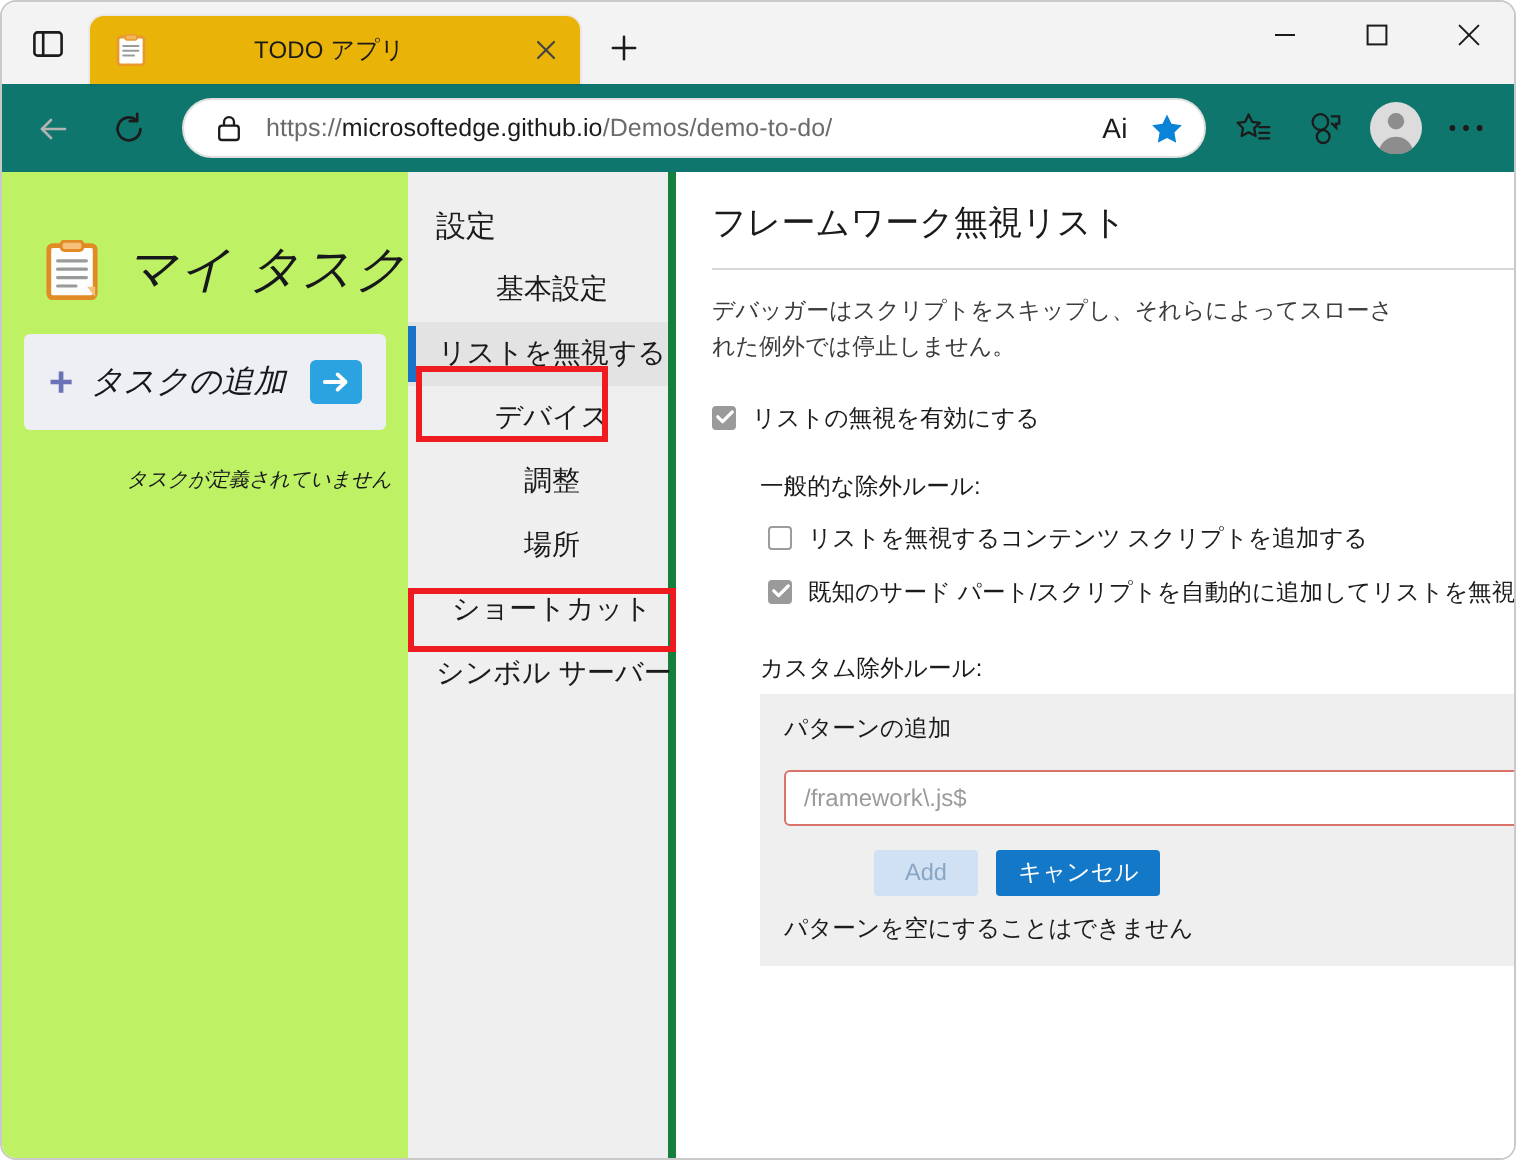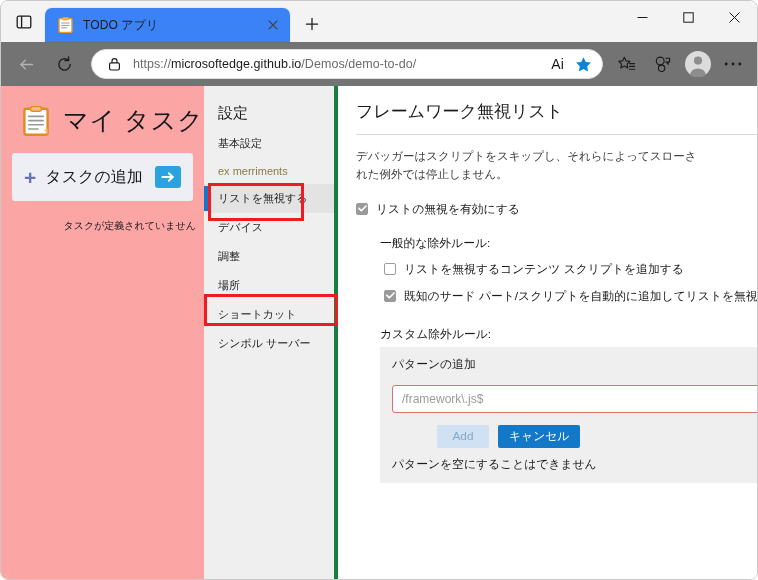--- a/index.html
+++ b/index.html
@@ -43,28 +43,29 @@
     display: flex;
     align-items: center;
     justify-content: center;
     border-radius: 5px;
     cursor: pointer;
   }
   .tab {
     position: relative;
     width: 245px;
     height: 34px;
-    background: #3b82f6;
+    background: #eab308;
     border-radius: 7px 7px 0 0;
     display: flex;
     align-items: center;
     padding: 0 6px 0 12px;
     box-sizing: border-box;
     margin-left: 4px;
     box-shadow: 0 0 0 1px rgba(0,0,0,.04);
+    gap: 44px;
   }
   .tab-favicon {
     width: 17px;
     height: 17px;
     flex: 0 0 17px;
     display: flex;
     align-items: center;
     justify-content: center;
     margin-right: 9px;
   }
@@ -109,21 +110,21 @@
     height: 33px;
     display: flex;
     align-items: center;
     justify-content: center;
     cursor: pointer;
   }
 
   
   .addrbar {
     height: 44px;
-    background: #737373;
+    background: #0f766e;
     display: flex;
     align-items: center;
     padding: 0 6px;
     box-sizing: border-box;
   }
   .nav-btn {
     width: 32px;
     height: 32px;
     margin: 0 3px;
     display: flex;
@@ -174,24 +175,25 @@
   .page {
     position: relative;
     height: 494px;
     display: flex;
     background: #ffffff;
   }
 
   
   .todo-panel {
     width: 203px;
-    background: #fca5a5;
+    background: #bef264;
     flex: 0 0 203px;
-    padding-top: 18px;
-    box-sizing: border-box;
+    padding-top: 32px;
+    box-sizing: border-box;
+    font-style: italic;
   }
   .todo-head {
     display: flex;
     align-items: center;
     padding-left: 22px;
     margin-bottom: 16px;
   }
   .todo-head-icon { width: 26px; height: 30px; flex: 0 0 26px; margin-right: 14px; }
   .todo-title {
     font-size: 25px;
@@ -250,25 +252,26 @@
     box-sizing: border-box;
   }
   .nav-title {
     font-size: 15px;
     color: #1b1b1b;
     padding: 6px 0 6px 14px;
     white-space: nowrap;
   }
   .nav-item {
     position: relative;
-    font-size: 11px;
+    font-size: 14px;
     color: #1b1b1b;
     padding: 7px 0 7px 14px;
     white-space: nowrap;
     cursor: pointer;
+    text-align: center;
   }
   .nav-item.selected {
     background: #e3e3e3;
   }
   .nav-item.selected::before {
     content: "";
     position: absolute;
     left: 0; top: 2px; bottom: 2px;
     width: 4px;
     background: #1a73c8;
@@ -541,21 +544,20 @@
           </svg>
         </span>
       </div>
 
       <div class="empty-msg">タスクが定義されていません</div>
     </div>
 
     <div class="settings-nav">
       <div class="nav-title">設定</div>
       <div class="nav-item">基本設定</div>
-      <div class="nav-item faded">ex merriments</div>
       <div class="nav-item selected">リストを無視する</div>
       <div class="nav-item">デバイス</div>
       <div class="nav-item">調整</div>
       <div class="nav-item">場所</div>
       <div class="nav-item">ショートカット</div>
       <div class="nav-item">シンボル サーバー</div>
     </div>
 
     <div class="settings-main">
 

